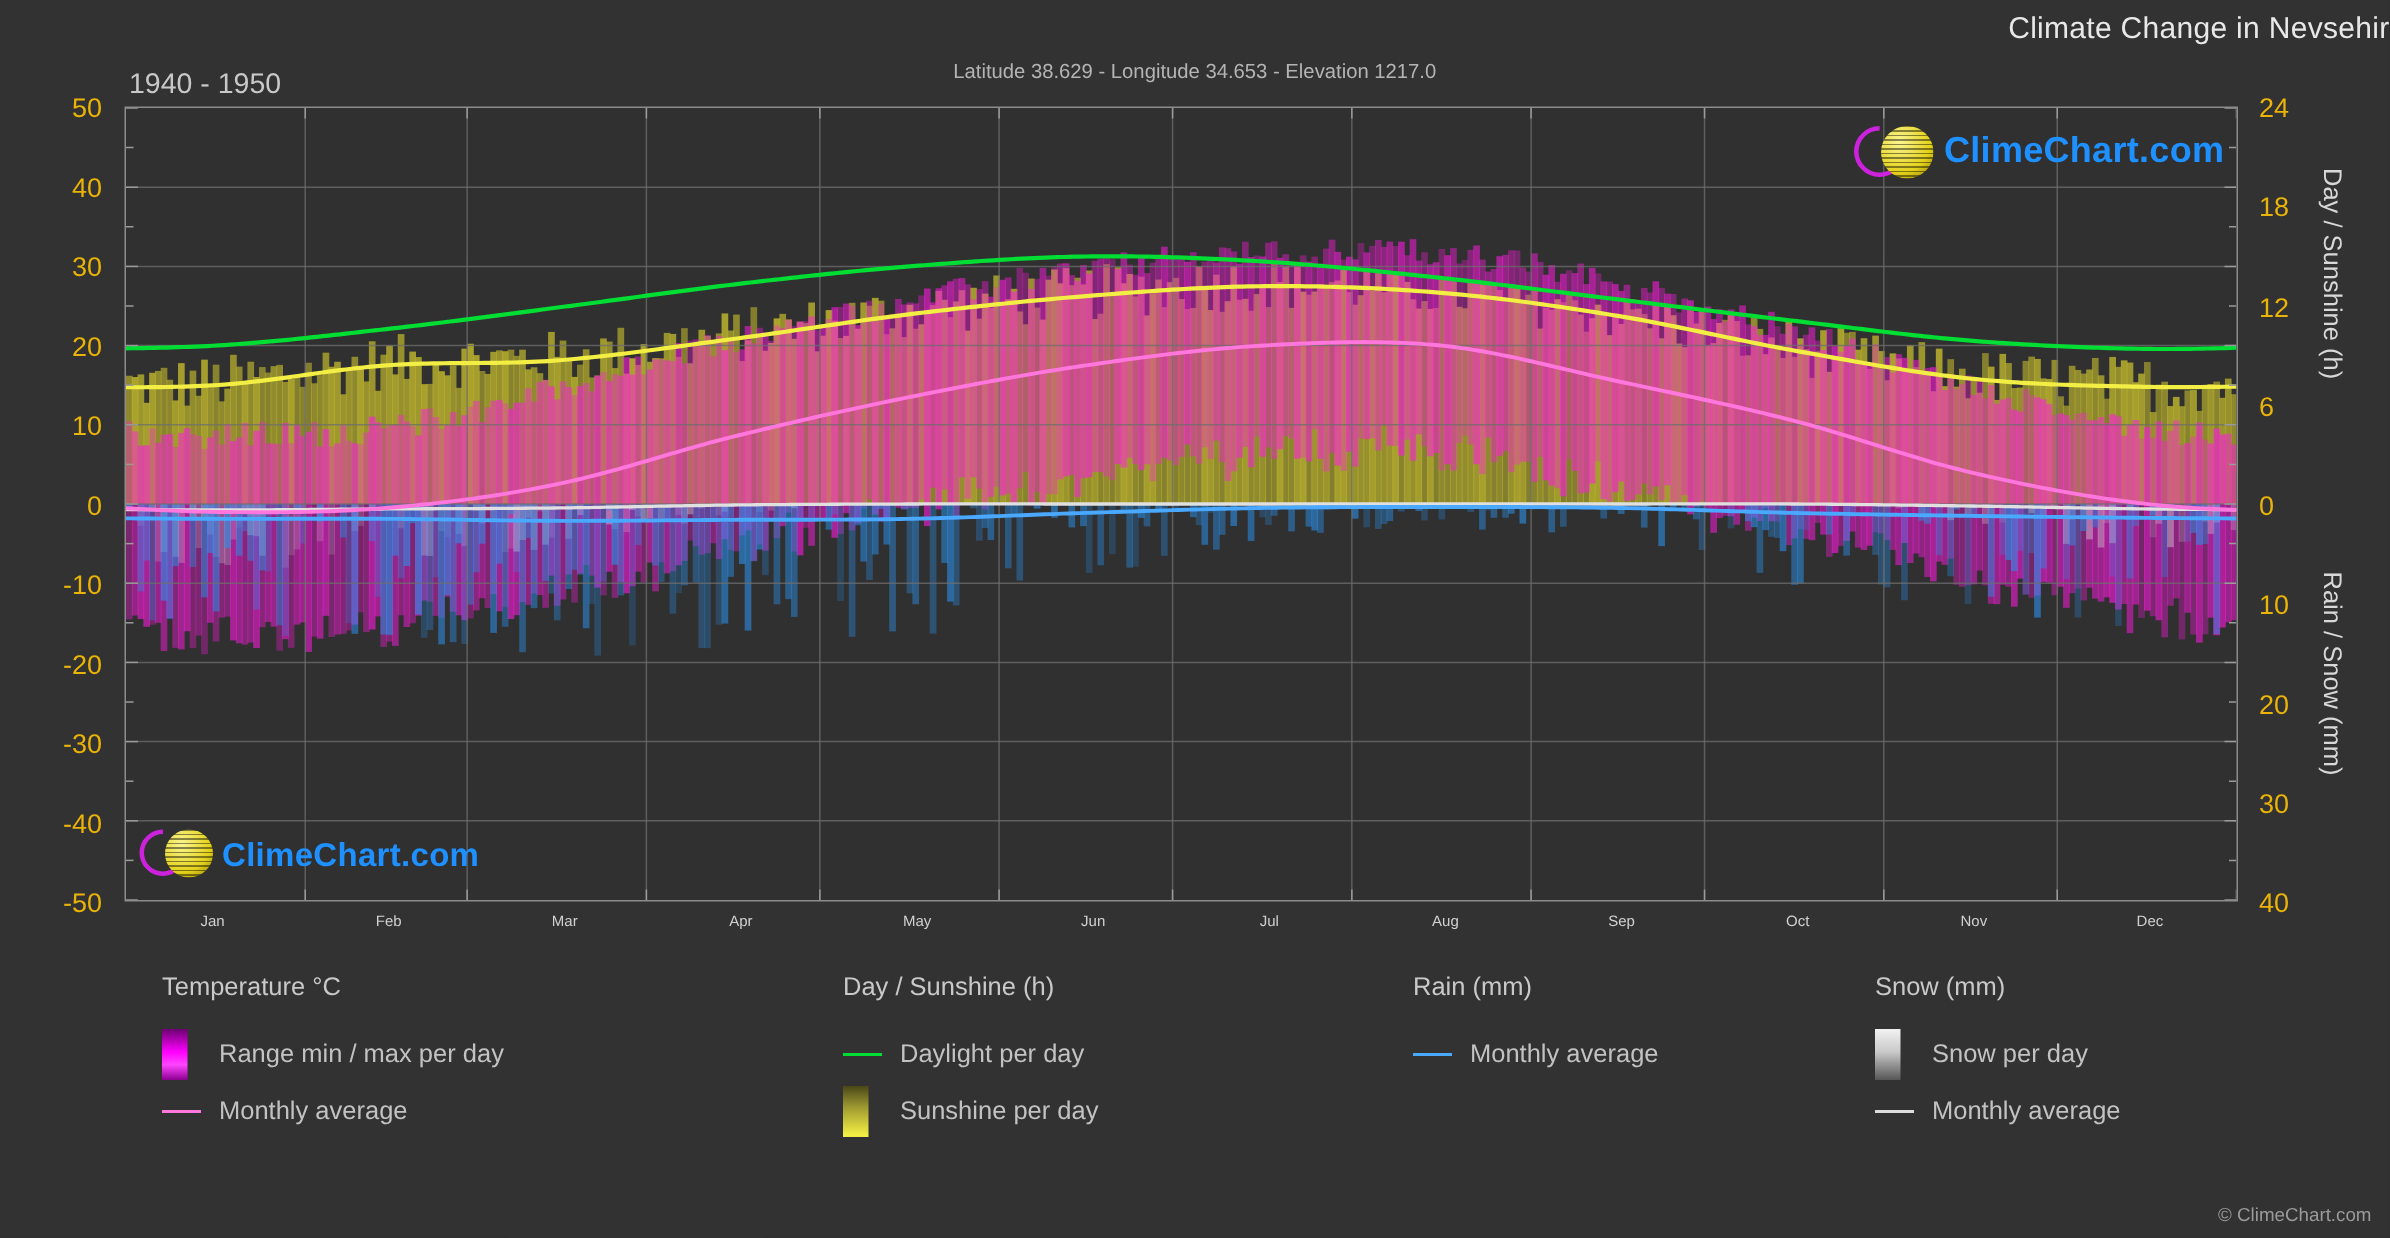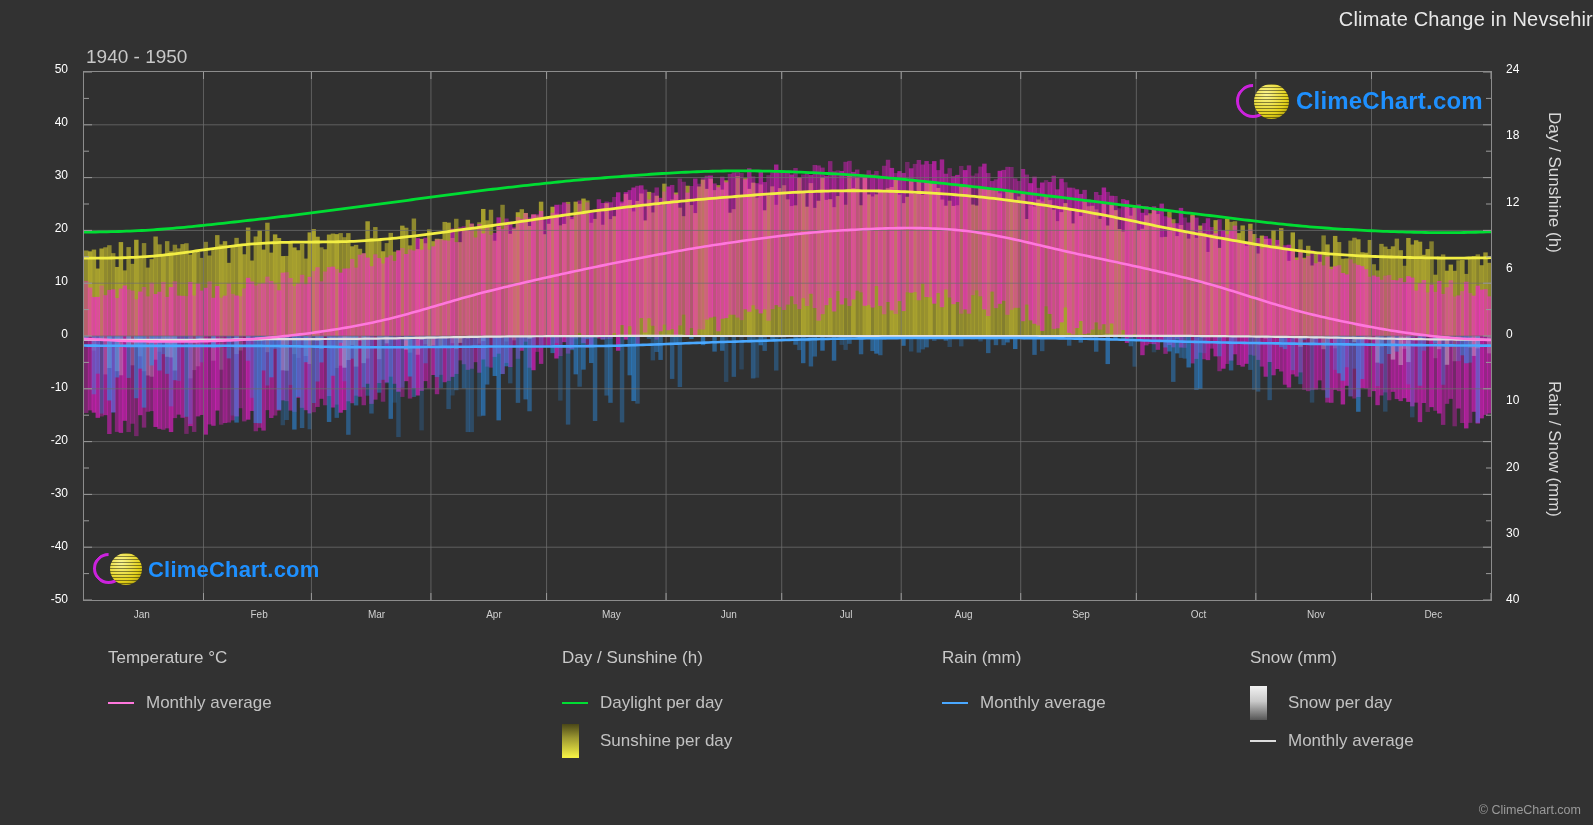--- a/index.html
+++ b/index.html
@@ -39,21 +39,21 @@
     position: absolute; left: 1564px; top: 112px;
     transform: rotate(90deg); transform-origin: left top;
     color: #d8d8d8; font-size: 17px; white-space: nowrap;
   }
   .ylab-r2 {
     position: absolute; left: 1564px; top: 381px;
     transform: rotate(90deg); transform-origin: left top;
     color: #d8d8d8; font-size: 17px; white-space: nowrap;
   }
   .tick-label {
-    position: absolute; color: #ffffff; font-size: 12px; white-space: nowrap;
+    position: absolute; color: #eab308; font-size: 18px; white-space: nowrap;
   }
   .tick-l { text-align: right; width: 46px; }
   .tick-r { text-align: left; width: 46px; }
   .tick-x { text-align: center; width: 80px; color: #d0d0d0; font-size: 10px; }
 
   
   .logo { position: absolute; display: flex; align-items: center; }
   .logo .lmark { position: relative; flex: 0 0 auto; }
   .logo .arc {
     position: absolute; border-radius: 50%;
@@ -77,20 +77,21 @@
     position: absolute; right: 12px; bottom: 8px;
     color: #9a9a9a; font-size: 12.5px;
   }
 </style>
 </head>
 <body>
 
 <div id="root">
 
   <div class="title">Climate Change in Nevsehir</div>
+  <div class="subtitle">Latitude 38.629 - Longitude 34.653 - Elevation 1217.0</div>
   <div class="period">1940 - 1950</div>
 
   <div class="ylab-r1">Day / Sunshine (h)</div>
   <div class="ylab-r2">Rain / Snow (mm)</div>
 
   <div id="ticks-left">
       <div class="tick-label tick-l" style="left: 22px; top: 62px;">50</div>
       <div class="tick-label tick-l" style="left: 22px; top: 115px;">40</div>
       <div class="tick-label tick-l" style="left: 22px; top: 168px;">30</div>
       <div class="tick-label tick-l" style="left: 22px; top: 221px;">20</div>
@@ -1330,20 +1331,26 @@
       <span class="ball" style="left: 18px; top: 3px; width: 32px; height: 32px; background: repeating-linear-gradient(rgba(0, 0, 0, 0.45) 0px, rgba(0, 0, 0, 0.45) 1px, rgba(0, 0, 0, 0) 1px, rgba(0, 0, 0, 0) 3px), radial-gradient(circle at 35% 30%, rgb(251, 245, 144), rgb(227, 209, 26) 62%, rgb(138, 122, 6));"></span>
     </span>
     <span class="ltext" style="font-size: 22px; color: rgb(30, 144, 255);">ClimeChart.com</span>
   </div>
 
   <div id="legend">
       <div class="lg-col" style="left: 86px;">
         <div class="lg-head">Temperature °C</div>
         <div class="lg-row">
           <span class="lg-key">
+            <span class="sw" style="background: linear-gradient(rgb(107, 0, 112), rgb(255, 0, 255) 45%, rgb(255, 69, 255) 70%, rgb(140, 0, 144));"></span>
+          </span>
+          <span class="lg-txt">Range min / max per day</span>
+        </div>
+        <div class="lg-row">
+          <span class="lg-key">
             <span class="ln" style="background: rgb(255, 119, 221);"></span>
           </span>
           <span class="lg-txt">Monthly average</span>
         </div>
       </div>
       <div class="lg-col" style="left: 540px;">
         <div class="lg-head">Day / Sunshine (h)</div>
         <div class="lg-row">
           <span class="lg-key">
             <span class="ln" style="background: rgb(0, 221, 51);"></span>

